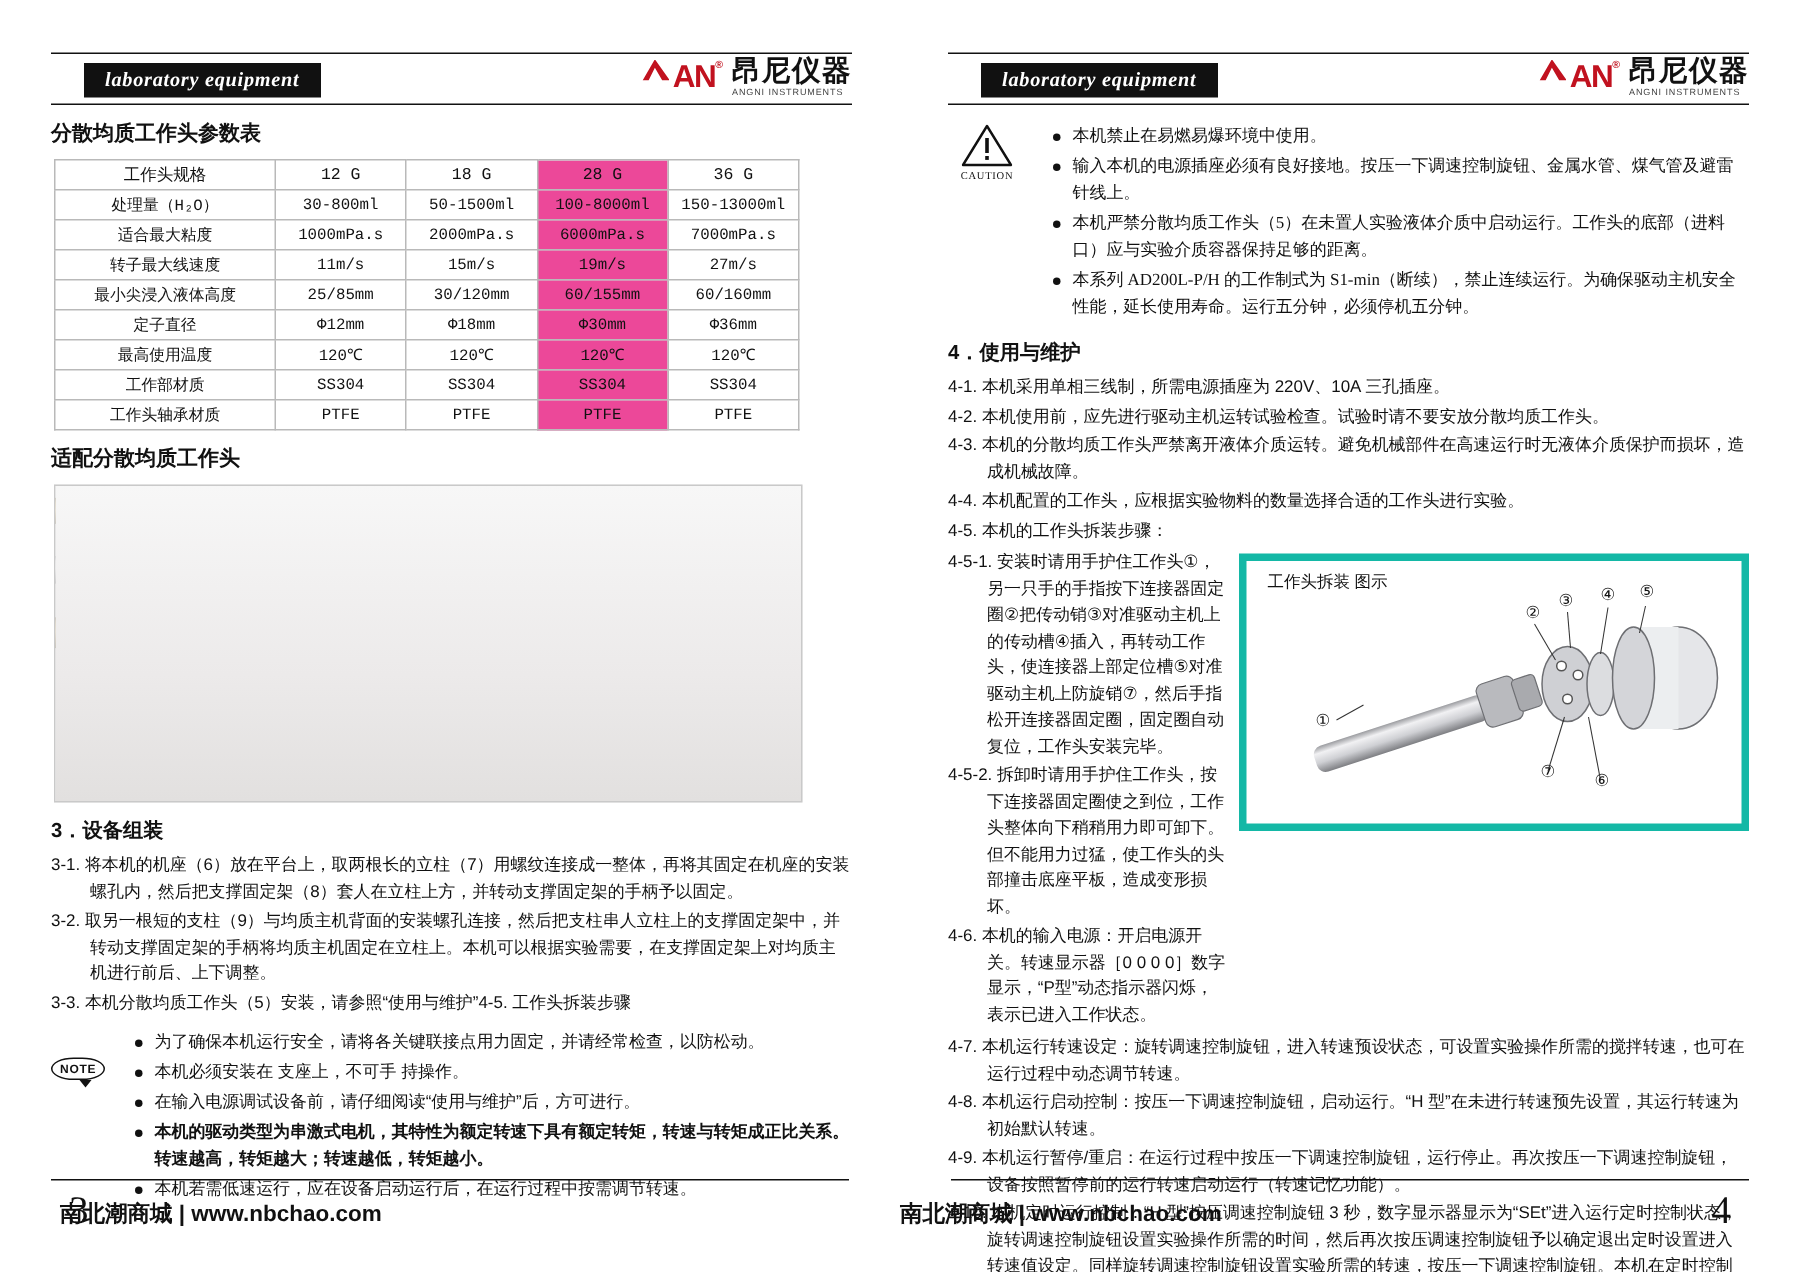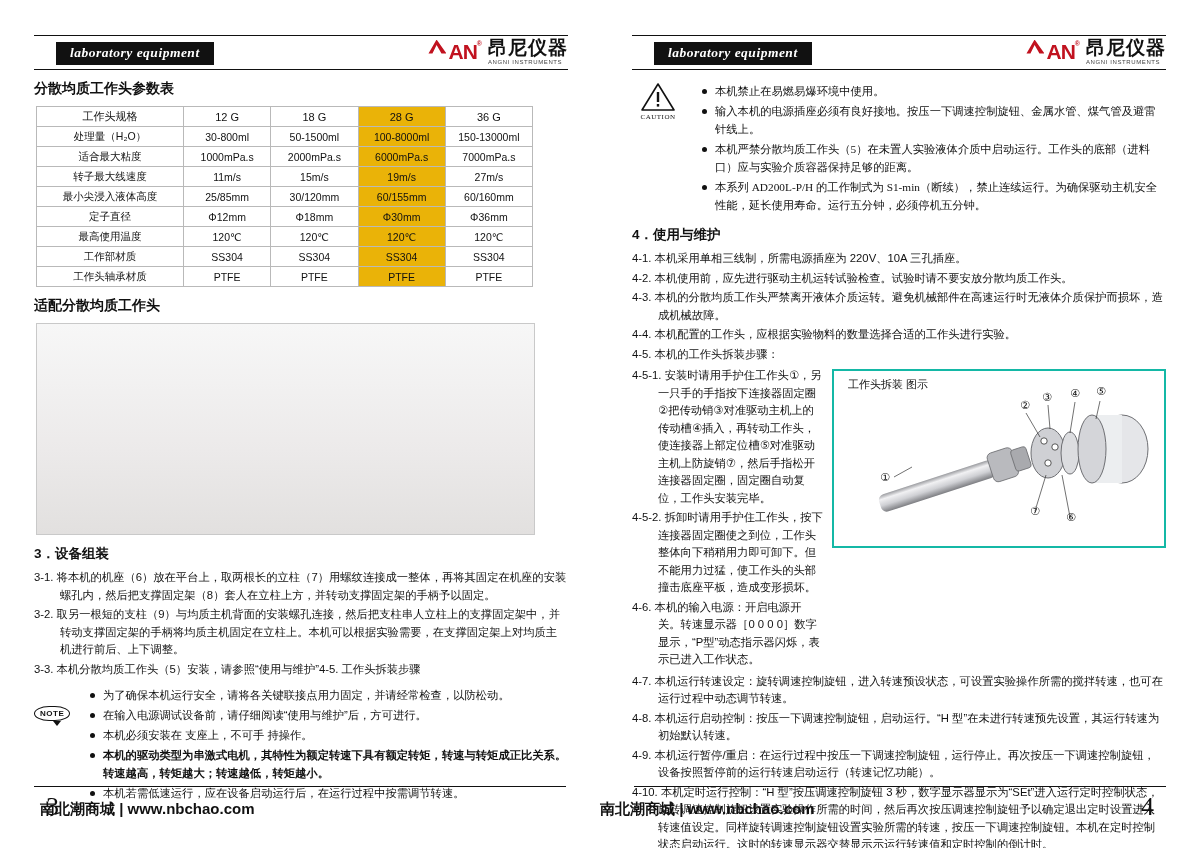--- a/index.html
+++ b/index.html
@@ -45,29 +45,29 @@
   .logo-r{font-size:7px;vertical-align:super;color:#c1121f;}
 
   
   h2.sec{
     font-size:14px;font-weight:bold;margin:4px 0 8px 0;
     font-family:"Liberation Sans",sans-serif;
   }
   .sec-num{font-size:13.5px;font-weight:bold;margin:10px 0 6px 0;}
 
   
-  table.spec{border-collapse:collapse;width:497px;margin:0 0 2px 2px;table-layout:fixed;}
+  table.spec{border-collapse:collapse;width:497px;margin:0 0 2px 2px;table-layout:fixed;font-family:Liberation Mono, monospace;}
   table.spec td{
     border:1px solid #b9b9b9;
     height:19px;font-size:10.5px;text-align:center;vertical-align:middle;
     color:#111;padding:0 2px;
   }
   table.spec td.rowhdr{width:142px;font-size:10.5px;}
   table.spec tr:first-child td{font-size:11px;}
-  .col-hl{background:#eab308;}
+  .col-hl{background:#ec4899;}
 
   
   .photo{
     margin:6px 0 4px 2px;width:497px;height:210px;
     border:1px solid #c9c9c9;background:#f4f4f4;position:relative;overflow:hidden;
   }
   .photo .bg{position:absolute;inset:0;background:linear-gradient(180deg,#f7f7f7,#eceaea 60%,#e2e0df);}
 
   
   .para{font-size:11.3px;line-height:1.55;margin:2px 0 2px 0;color:#111;}
@@ -94,21 +94,21 @@
     border-left:4px solid transparent;border-right:4px solid transparent;border-top:5px solid #111;
   }
   .caution{width:52px;flex:0 0 52px;text-align:center;padding-top:2px;}
   .caution svg{display:block;margin:0 auto;}
   .caution .lbl{font-size:7px;letter-spacing:.5px;margin-top:1px;}
 
   .warnblock{display:flex;gap:16px;margin-top:4px;font-family:Liberation Serif, serif;}
 
   
   .diagram{
-    border:2px solid #14b8a6;width:330px;height:175px;position:relative;
+    border:5px solid #14b8a6;width:330px;height:175px;position:relative;
     margin:4px 0 4px 0;background:#fff;
   }
   .diagram .title{
     position:absolute;left:14px;top:6px;font-size:11px;
   }
 
   
   .footer{
     position:absolute;left:0;right:0;bottom:0;height:64px;
   }
@@ -292,22 +292,22 @@
     <p class="para hang">3-2. 取另一根短的支柱（9）与均质主机背面的安装螺孔连接，然后把支柱串人立柱上的支撑固定架中，并转动支撑固定架的手柄将均质主机固定在立柱上。本机可以根据实验需要，在支撑固定架上对均质主机进行前后、上下调整。</p>
     <p class="para hang">3-3. 本机分散均质工作头（5）安装，请参照“使用与维护”4-5. 工作头拆装步骤</p>
 
     <div class="noteblock">
       <div class="note-ico">
         <span class="bubble">NOTE</span>
         <span class="tail"></span>
       </div>
       <ul class="bul">
         <li>为了确保本机运行安全，请将各关键联接点用力固定，并请经常检查，以防松动。</li>
+        <li>本机必须安装在 支座上，不可手 持操作。</li>
         <li>在输入电源调试设备前，请仔细阅读“使用与维护”后，方可进行。</li>
-        <li>本机必须安装在 支座上，不可手 持操作。</li>
         <li class="bold">本机的驱动类型为串激式电机，其特性为额定转速下具有额定转矩，转速与转矩成正比关系。转速越高，转矩越大；转速越低，转矩越小。</li>
         <li>本机若需低速运行，应在设备启动运行后，在运行过程中按需调节转速。</li>
       </ul>
     </div>
 
     <div class="footer">
       <div class="foot-rule"></div>
       <div class="pagenum">3</div>
       <div class="foot-site">南北潮商城 | www.nbchao.com</div>
     </div>

